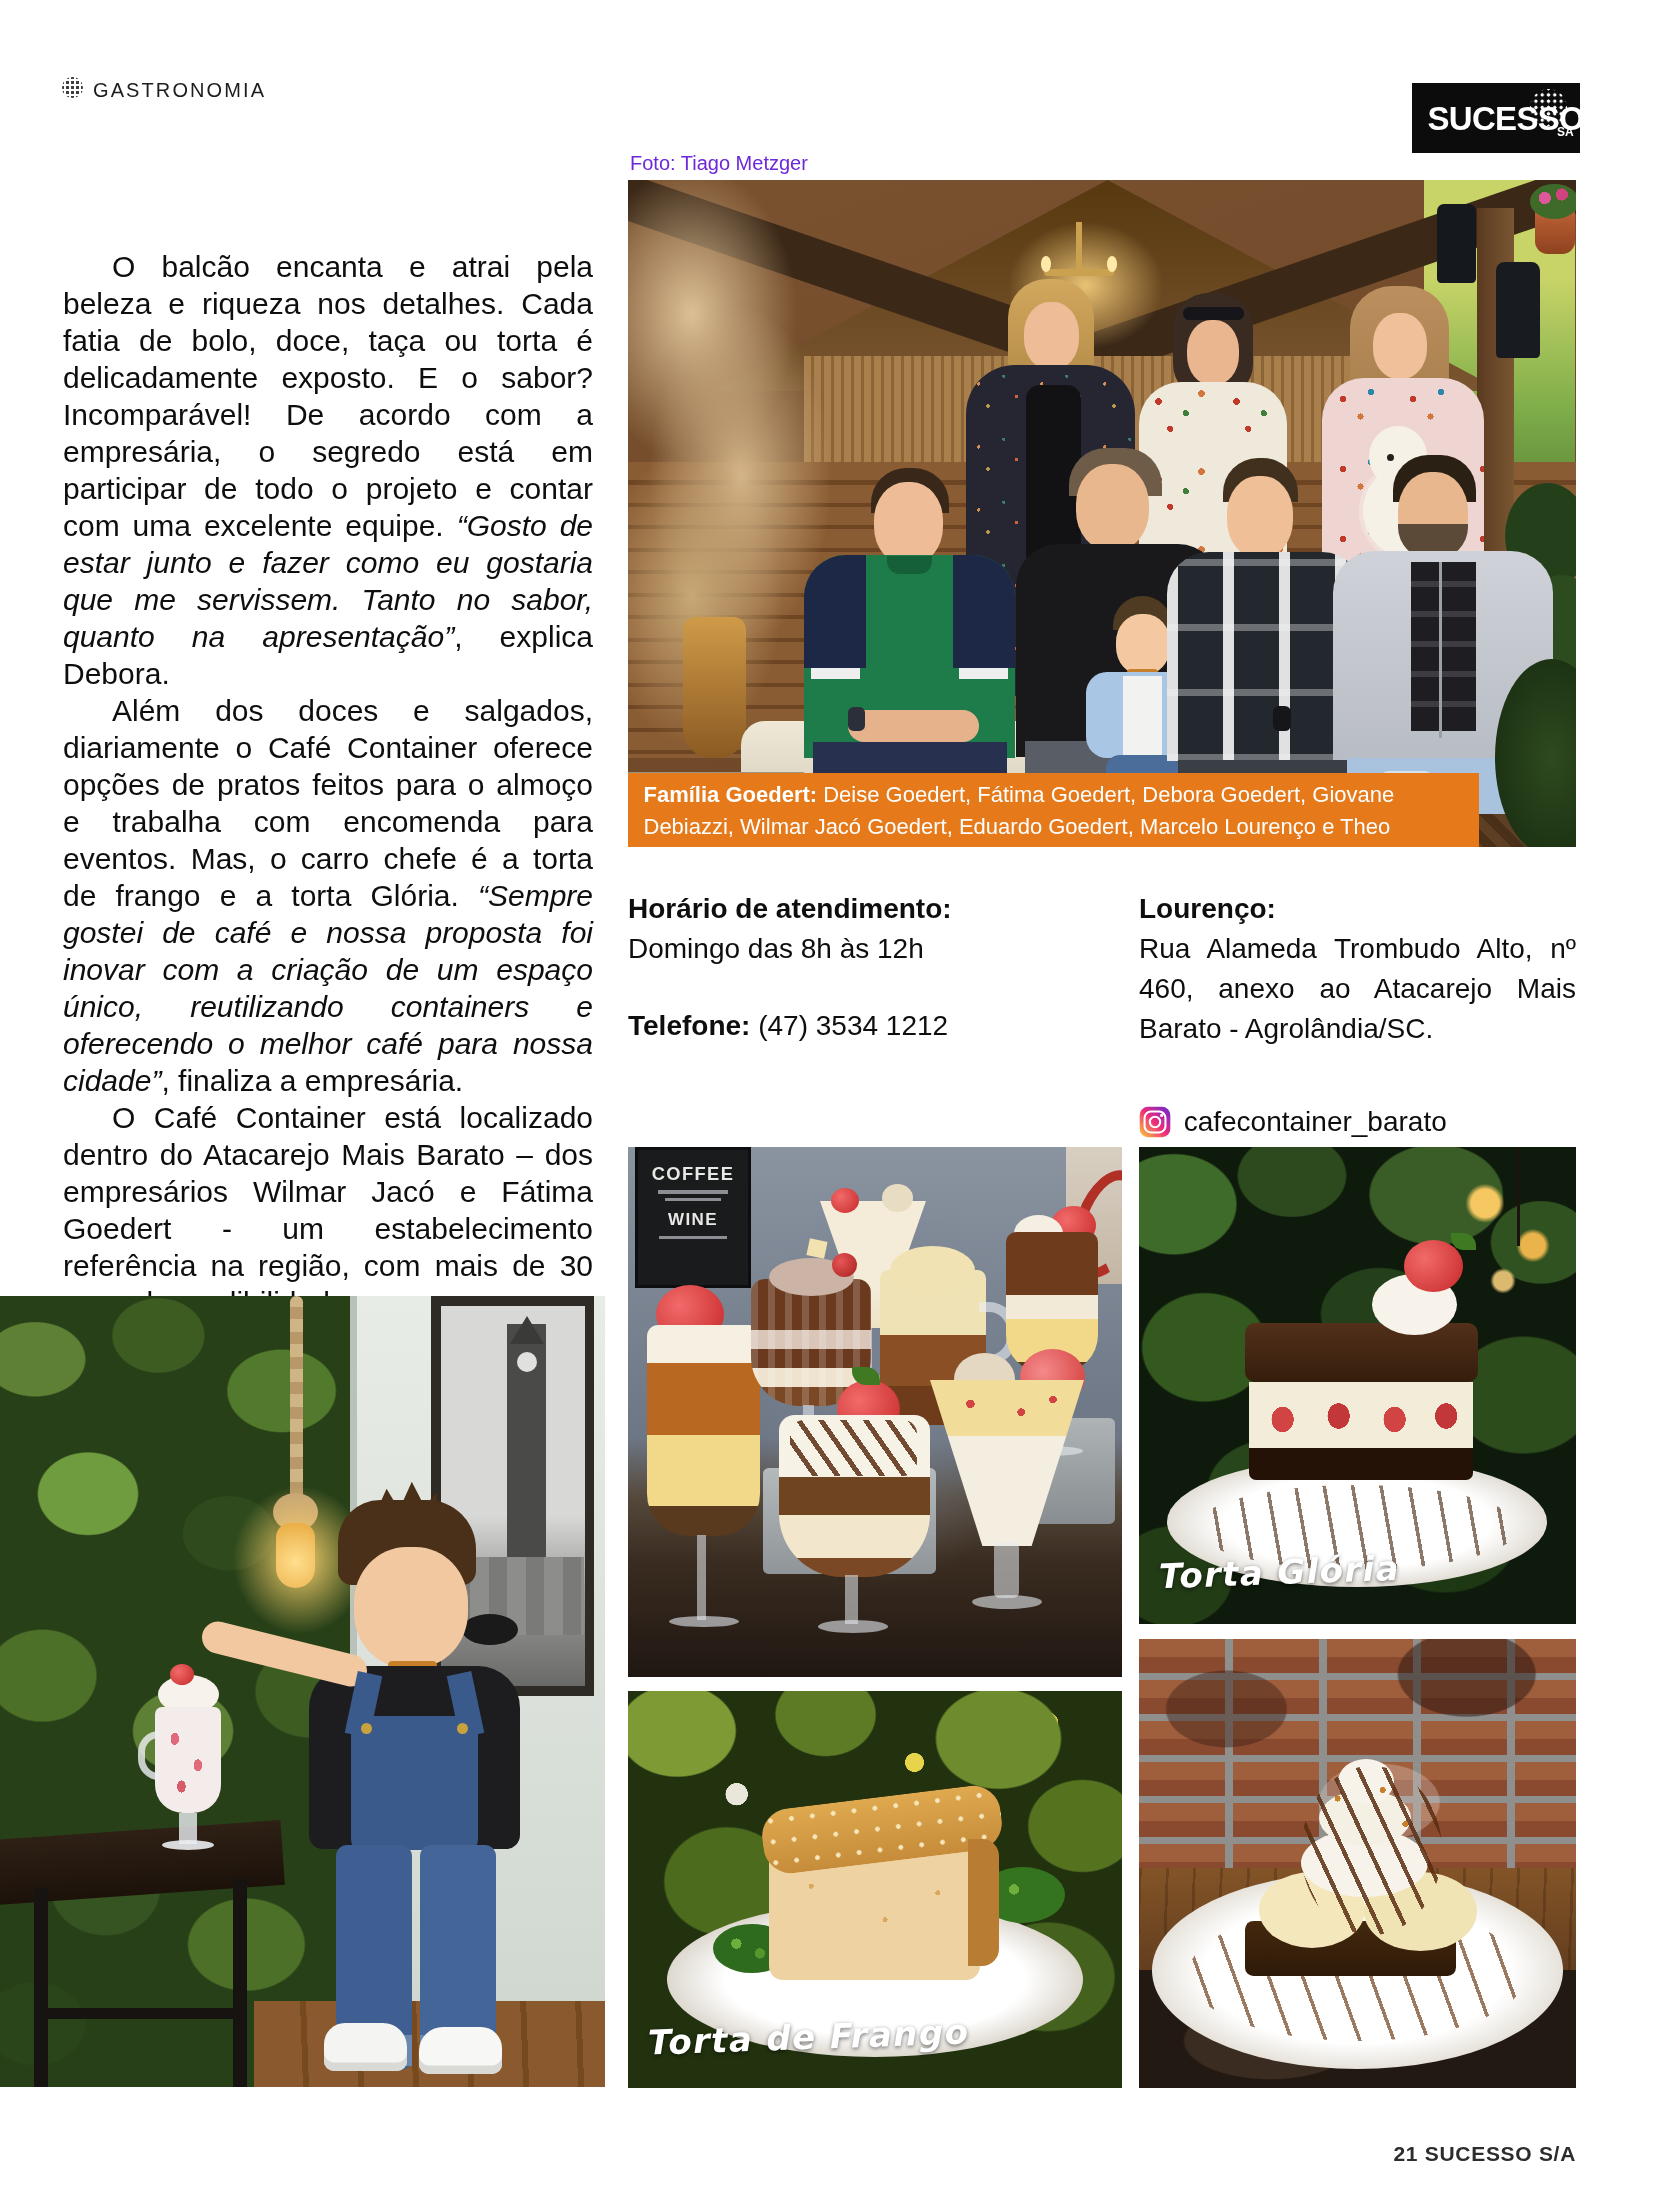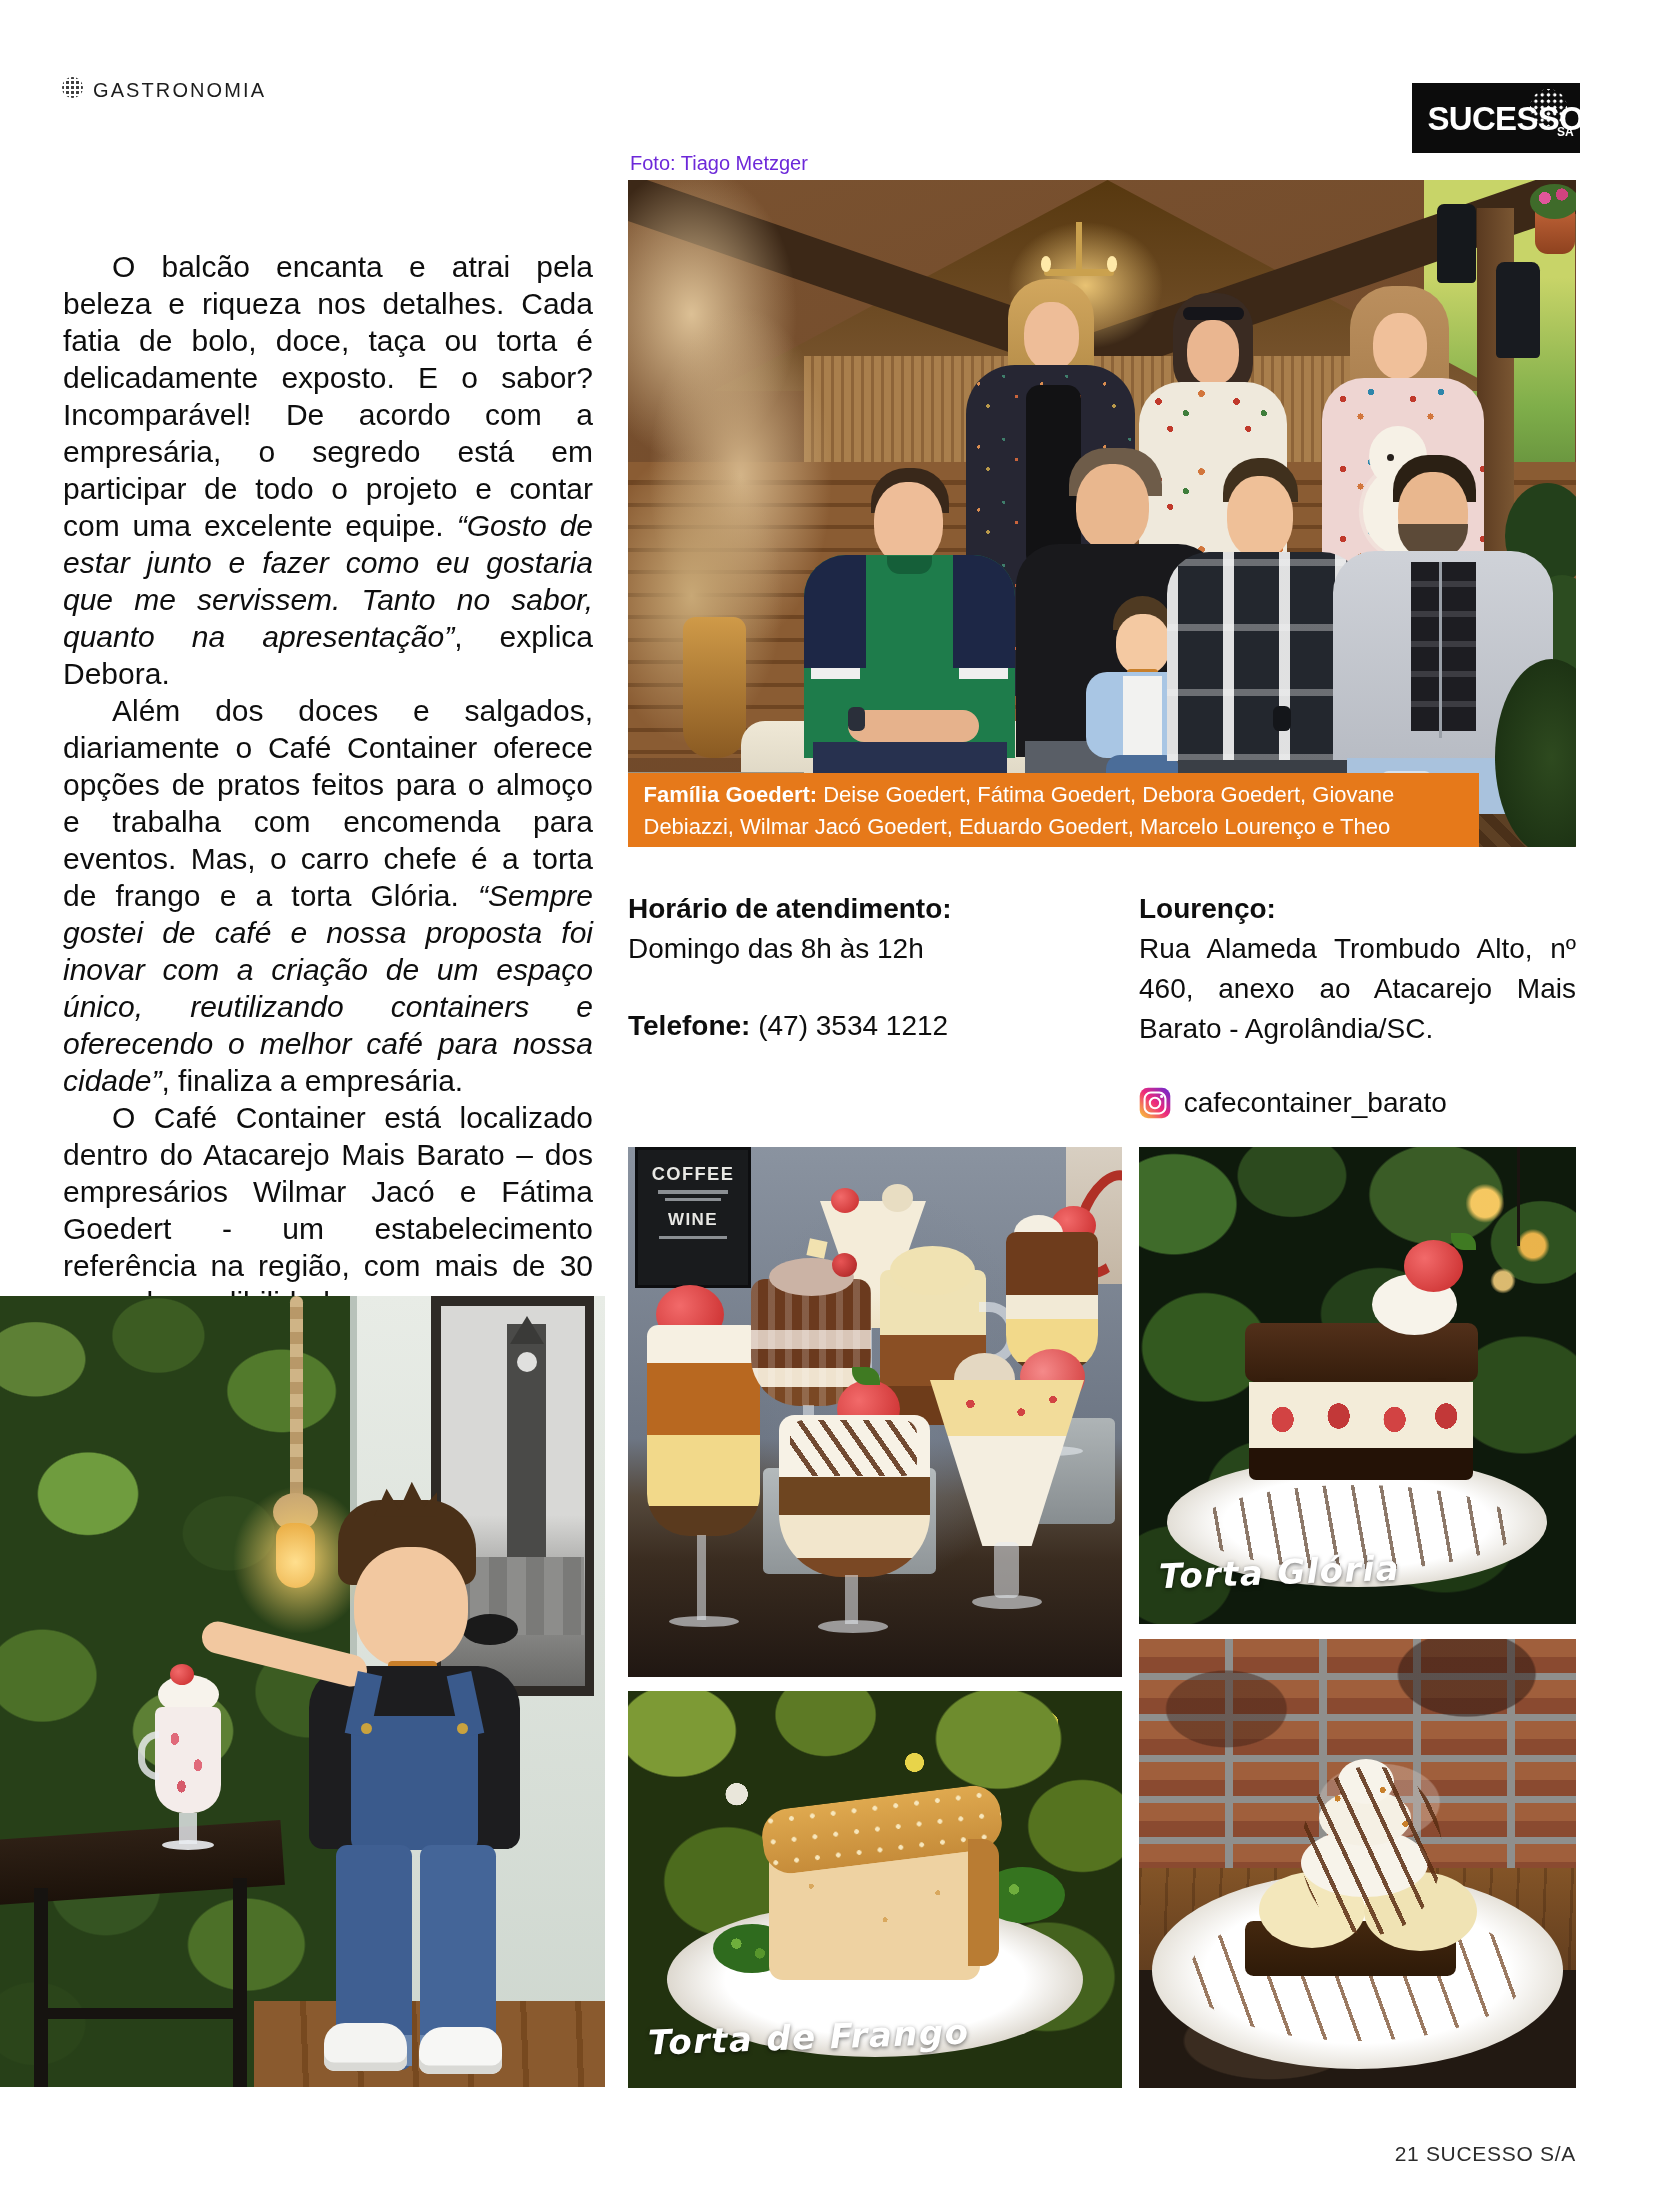--- a/index.html
+++ b/index.html
@@ -43,21 +43,21 @@
   }
   .caption-bar .b{font-weight:bold;}
 
   
   .photo{overflow:hidden;}
   .script-label{
     color:#fff;font-size:34px;font-style:italic;font-weight:bold;
     font-family:"DejaVu Sans", sans-serif;letter-spacing:1.4px;
     transform:rotate(-2deg);text-shadow:0 1.4px 4.2px rgba(0,0,0,.55);
   }
-  .footer-text{font-size:21px;color:#2c2c2c;letter-spacing:0.7px;}
+  .footer-text{font-size:21px;color:#2c2c2c;letter-spacing:0.7px;font-weight:bold;}
 
   .head{position:absolute;border-radius:46%;}
   .blob{position:absolute;border-radius:50%;}
 
   .foliage-dark{
     background:
       radial-gradient(106px 85px at 8% 12%, #3f6b2a 58%, transparent 60%),
       radial-gradient(92px 70px at 35% 6%, #2c4a1e 58%, transparent 60%),
       radial-gradient(113px 85px at 68% 10%, #3a5c26 58%, transparent 60%),
       radial-gradient(85px 70px at 92% 20%, #2f5220 58%, transparent 60%),
@@ -253,21 +253,21 @@
       <div>Domingo das 8h às 12h</div>
     </div>
   <div style="margin-top:37px;">
     <span class="b">Telefone:</span><span> (47) 3534 1212</span>
   </div>
 </div>
 
 <div class="a info" style="left:1139px;top:889px;width:437px;">
   <div class="b">Lourenço:</div>
   <div class="just">Rua Alameda Trombudo Alto, nº 460, anexo ao Atacarejo Mais Barato - Agrolândia/SC.</div>
-  <div style="margin-top:34px;display:flex;align-items:center;gap:12.7px;">
+  <div style="margin-top:53px;display:flex;align-items:center;gap:12.7px;">
     <svg width="32" height="32" viewBox="0 0 46 46">
       <defs>
           <linearGradient id="ig" x1="0" y1="1" x2="1" y2="0">
         <stop offset="0" stop-color="#f9ce34"></stop>
             <stop offset="0.5" stop-color="#ee2a7b"></stop>
             <stop offset="1" stop-color="#6228d7"></stop>
       </linearGradient>
         </defs>
       <rect x="1" y="1" width="44" height="44" rx="12" fill="url(#ig)"></rect>
       <rect x="8" y="8" width="30" height="30" rx="9" fill="none" stroke="#fff" stroke-width="3"></rect>

